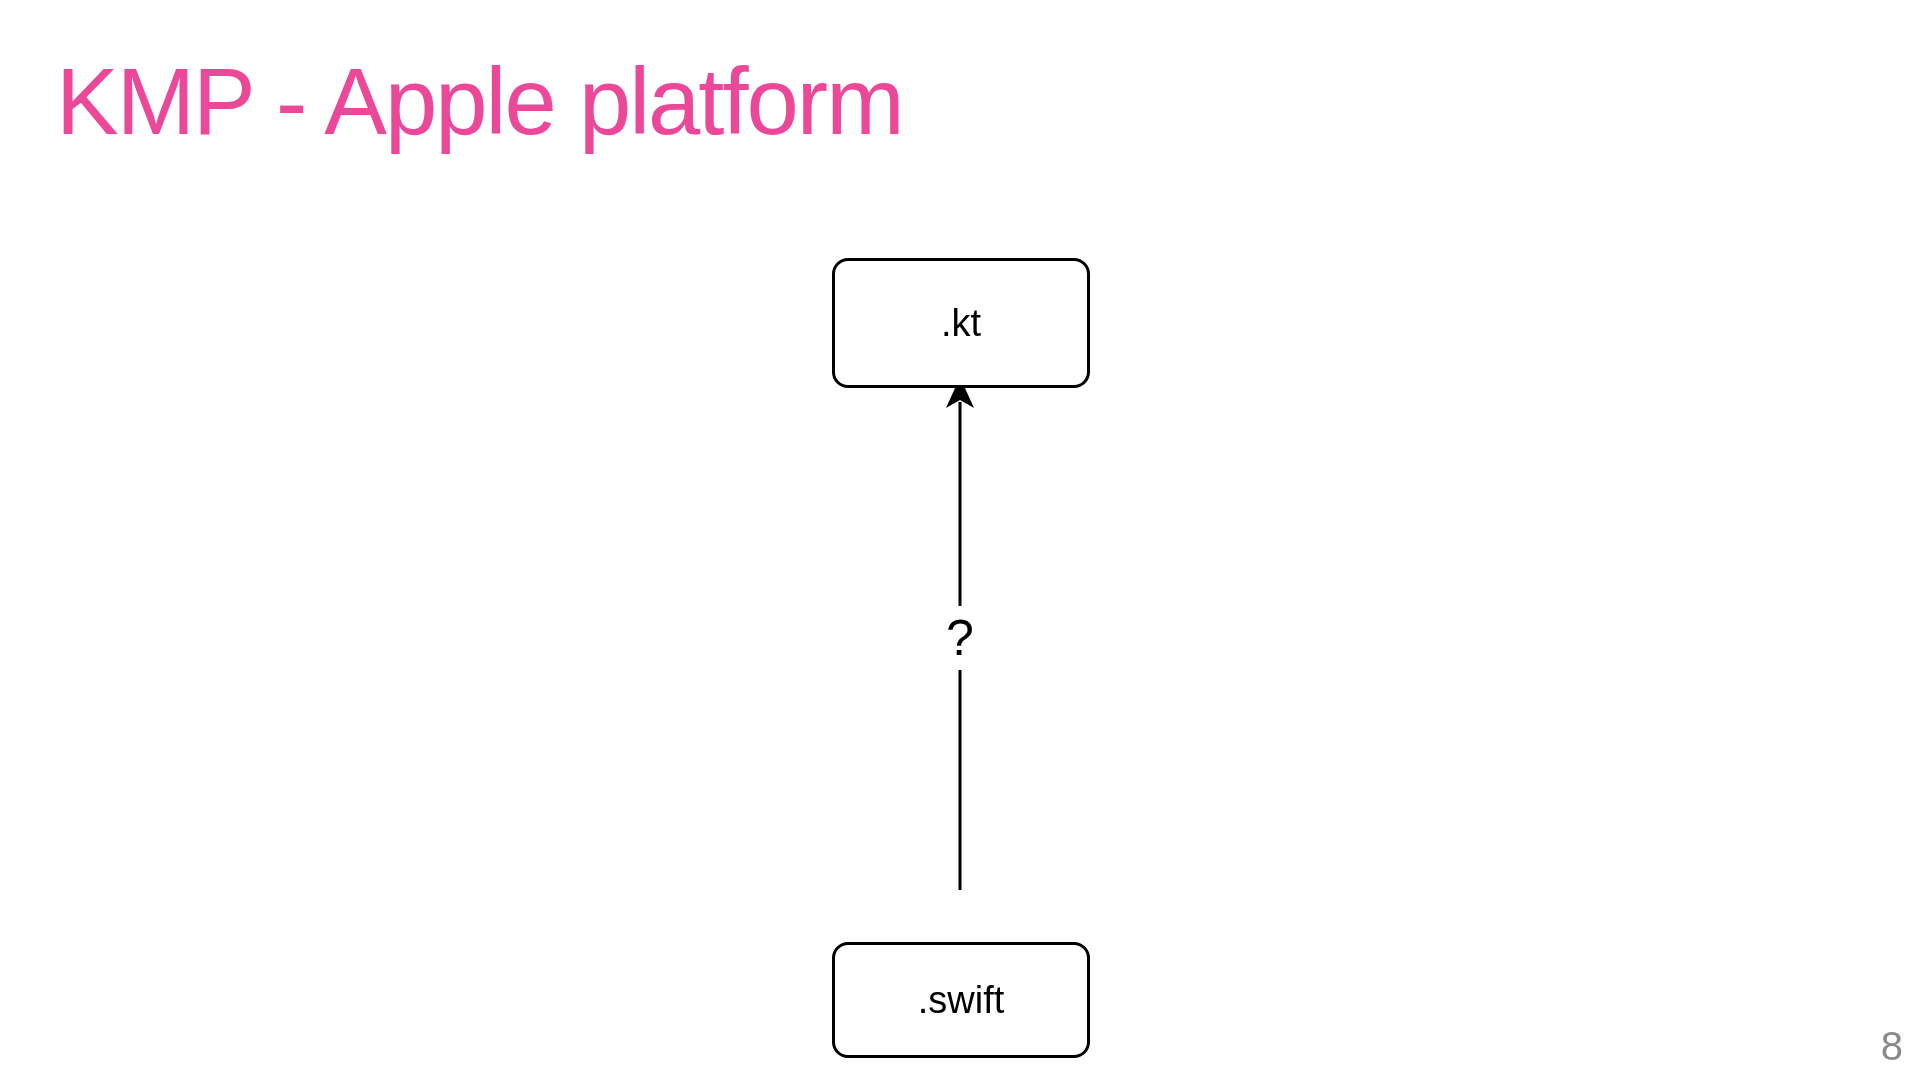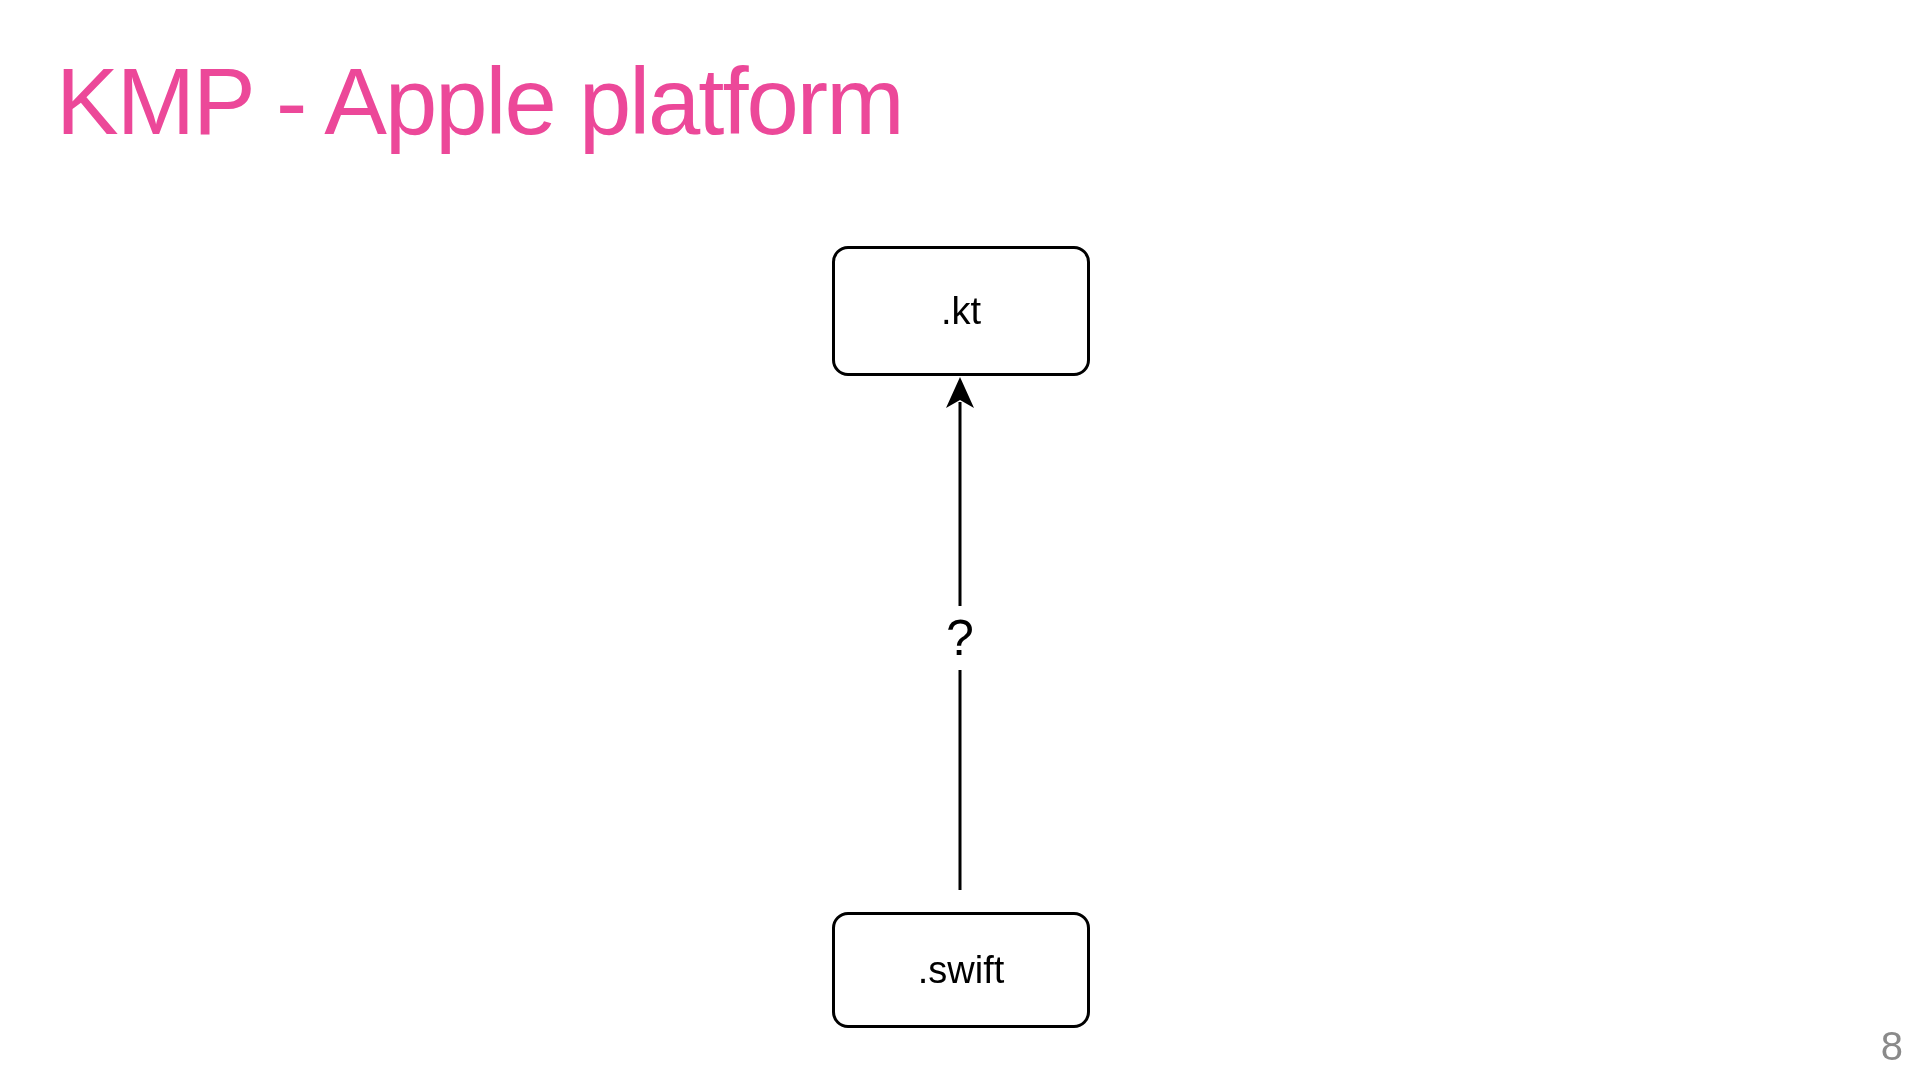--- a/index.html
+++ b/index.html
@@ -40,22 +40,22 @@
     position: absolute;
     width: 258px;
     height: 130px;
     background: #ffffff;
     border: 3px solid #000000;
     border-radius: 16px;
     display: flex;
     align-items: center;
     justify-content: center;
   }
-  .node-kt   { left: 832px; top: 246px; }
-  .node-swift{ left: 832px; top: 912px; height: 116px; align-items: center; }
+  .node-kt   { left: 832px; top: 258px; }
+  .node-swift{ left: 832px; top: 942px; height: 116px; align-items: center; }
   .node-label {
     font-size: 38px;
     color: #000000;
     line-height: 1;
   }
   .edge-label {
     position: absolute;
     left: 960px;
     top: 638px;
     transform: translate(-50%, -50%);

